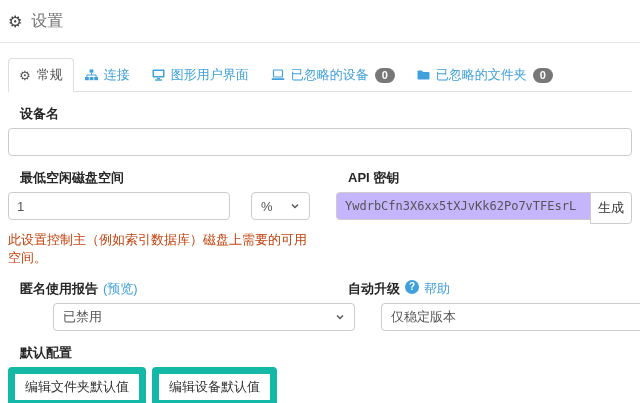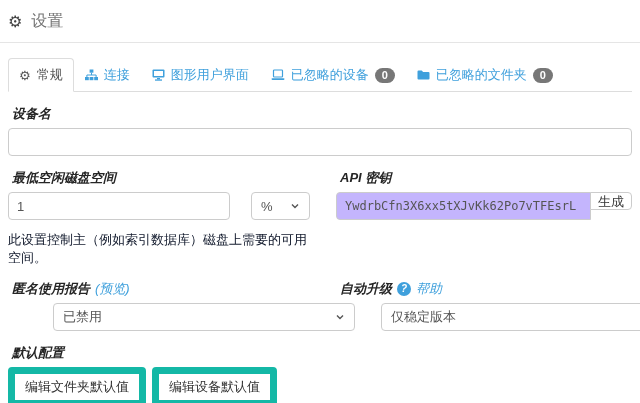--- a/index.html
+++ b/index.html
@@ -32,23 +32,23 @@
     color: #3fa0dc; cursor: pointer; white-space: nowrap; font-size: 13px;
   }
   .tab.active { background: #fff; border-color: #ddd #ddd transparent #ddd; color: #555; cursor: default; }
   .tab .tab-gear { font-size: 13px; line-height: 1; color: #555; }
   .badge {
     background: #777; color: #fff; font-size: 11px; font-weight: bold;
     border-radius: 10px; padding: 2px 7px; line-height: 1;
   }
 
   
-  .form-label { display: block; font-weight: bold; color: #262626; margin: 13px 0 5px 4px; font-style: italic; }
+  .form-label { display: block; font-weight: bold; color: #262626; margin: 13px 0 5px 12px; }
   .form-label .link, .link { color: #3fa0dc; font-weight: normal; text-decoration: none; cursor: pointer; }
-  .form-label.bold-link-row { display: flex; align-items: center; gap: 5px; }
+  .form-label.bold-link-row { display: flex; gap: 5px; }
 
   input.text-input {
     height: 28px; width: 100%;
     border: 1px solid #ccc; border-radius: 4px;
     padding: 0 8px; font-size: 13px; color: #555;
     font-family: "Liberation Sans", "DejaVu Sans", sans-serif;
     outline: none; background: #fff;
   }
   input.text-input:disabled, input.text-input.disabled { background: #c4b5fd; color: #555; }
 
@@ -67,27 +67,27 @@
   }
   .fake-select.unit { width: 59px; }
   .fake-select.wide { width: 100%; margin-left: 45px; }
 
   .input-group { display: flex; }
   .input-group input {
     flex: 1; border-radius: 4px 0 0 4px;
     font-family: "DejaVu Sans Mono", "Liberation Mono", monospace; font-size: 12px;
   }
   .addon-btn {
-    width: 42px; height: 18px; margin-left: -1px;
+    width: 42px; height: 32px; margin-left: -1px;
     border: 1px solid #ccc; border-radius: 0 4px 4px 0;
     background: #fff; color: #333; font-size: 13px; cursor: pointer;
     font-family: inherit;
   }
 
-  .help-text { margin-top: 11px; color: #0f172a; }
+  .help-text { margin-top: 11px; color: #c2410c; }
 
   .btn {
     display: inline-flex; align-items: center; justify-content: center; gap: 5px;
     height: 28px; padding: 13px 10px;
     border: 7px solid #14b8a6; border-radius: 4px;
     background: #fff; color: #333; font-size: 13px; cursor: pointer;
     font-family: inherit; white-space: nowrap;
   }
   .btn-row { display: flex; gap: 6px; margin-top: 2px; }
 

